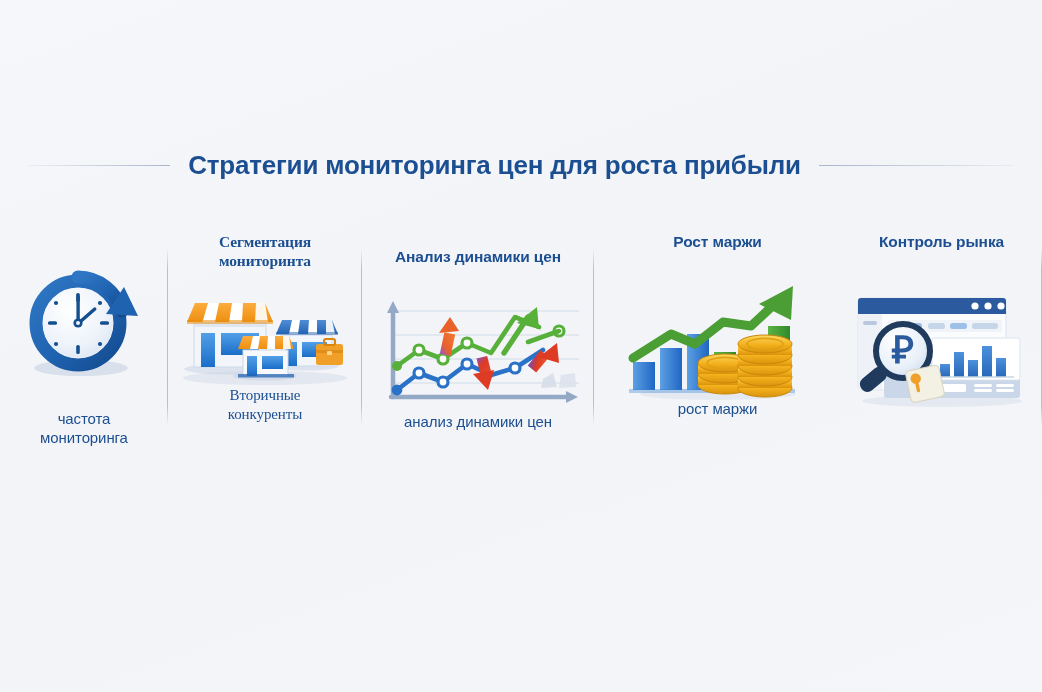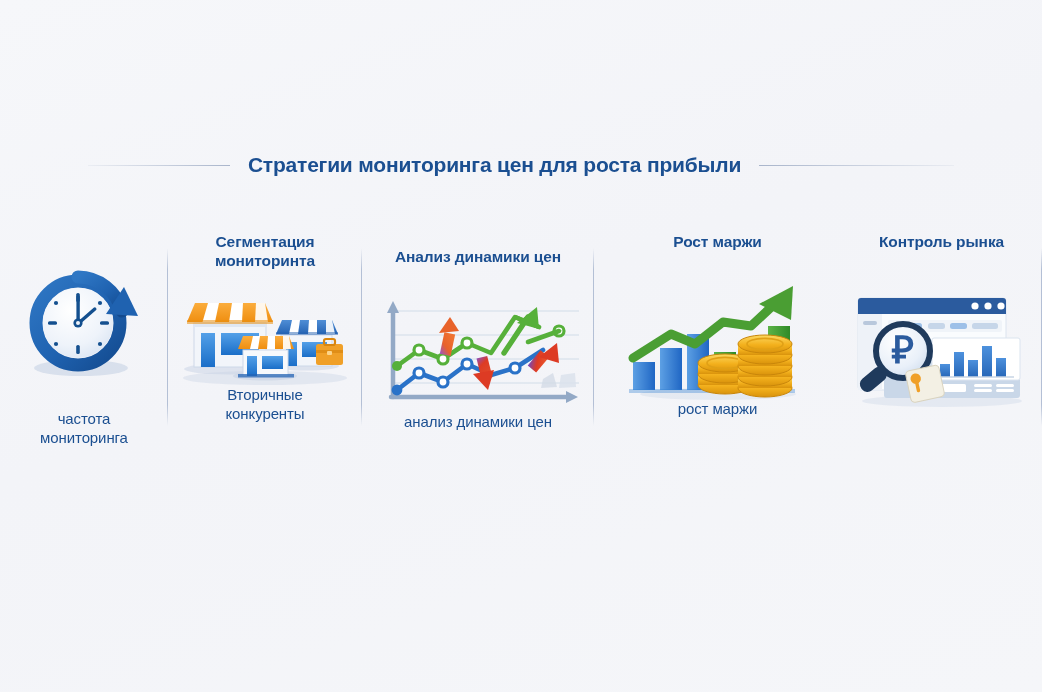--- a/index.html
+++ b/index.html
@@ -13,30 +13,30 @@
   .stage{position:absolute;left:0;top:0;width:1042px;height:692px;
     background:linear-gradient(160deg,#f6f7fa 0%,#f3f4f8 45%,#f5f6f9 100%);}
 
   
   .title-row{position:absolute;left:0;top:142px;width:1042px;height:46px;
     display:flex;align-items:center;justify-content:center;gap:18px;}
   .title-rule{height:1px;background:linear-gradient(to right,rgba(163,176,200,0),rgba(150,165,192,.75),rgba(163,176,200,.15));}
   .title-rule.left{width:142px;background:linear-gradient(to right,rgba(163,176,200,.12),rgba(150,165,192,.8));}
   .title-rule.right{width:195px;background:linear-gradient(to right,rgba(150,165,192,.8),rgba(163,176,200,.12));}
   .title-text{
-    font-size:21px;font-weight:bold;color:#1b4f91;
+    font-size:26px;font-weight:bold;color:#1b4f91;
     letter-spacing:-0.2px;white-space:nowrap;
     font-family:"Liberation Sans", sans-serif;
   }
 
   
   .panels{position:absolute;left:0;top:226px;width:1042px;height:220px;display:flex;}
   .panel{position:relative;display:flex;flex-direction:column;align-items:center;}
   .p1{width:168px;gap:29px;}
-  .p2{width:194px;}
+  .p2{width:194px;font-family:Liberation Serif, serif;}
   .p3{width:232px;justify-content:center;}
   .p4{width:201px;}
   .p5{width:247px;}
   .divider{position:absolute;right:0;top:22px;width:1px;height:178px;
     background:linear-gradient(to bottom,rgba(175,189,212,0),rgba(168,182,207,.85) 12%,rgba(168,182,207,.85) 88%,rgba(175,189,212,0));}
 
   .p-heading{
     font-size:15.5px;font-weight:bold;color:#1b4f91;
     text-align:center;line-height:1.24;letter-spacing:-0.1px;
     margin-top:6px;height:44px;

